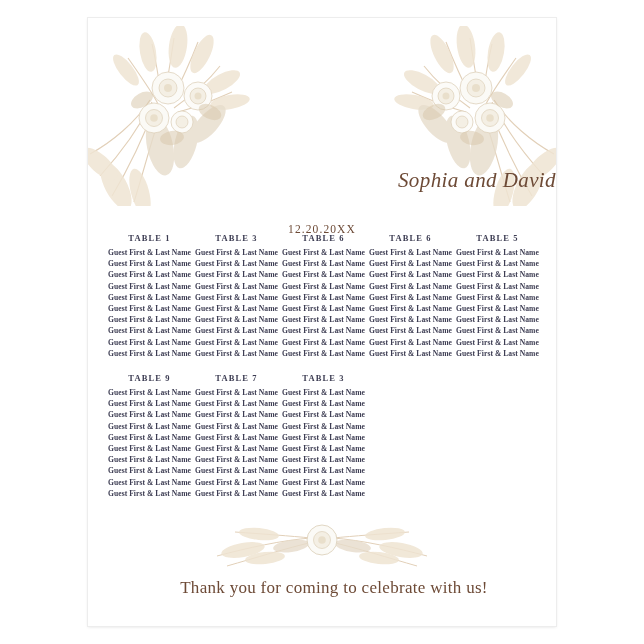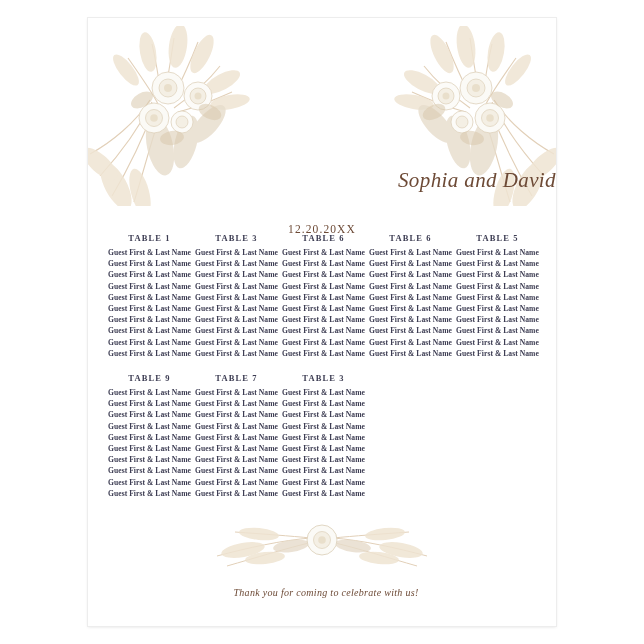--- a/index.html
+++ b/index.html
@@ -98,26 +98,25 @@
     color: #3c3c52;
     line-height: 11.2px;
     letter-spacing: 0.05px;
     white-space: nowrap;
   }
 
   
   .thank-you {
     position: absolute;
     bottom: 28px;
-    left: 4px;
+    left: 12px;
     width: 100%;
     text-align: center;
     font-family: "Liberation Serif", serif;
-    font-style: italic;
-    font-size: 10px;
+    font-size: 17px;
     color: #6d4a36;
     letter-spacing: 0.3px;
   }
 </style>
 </head>
 <body>
 
 <div class="poster-wrap">
   <div class="poster">
 

